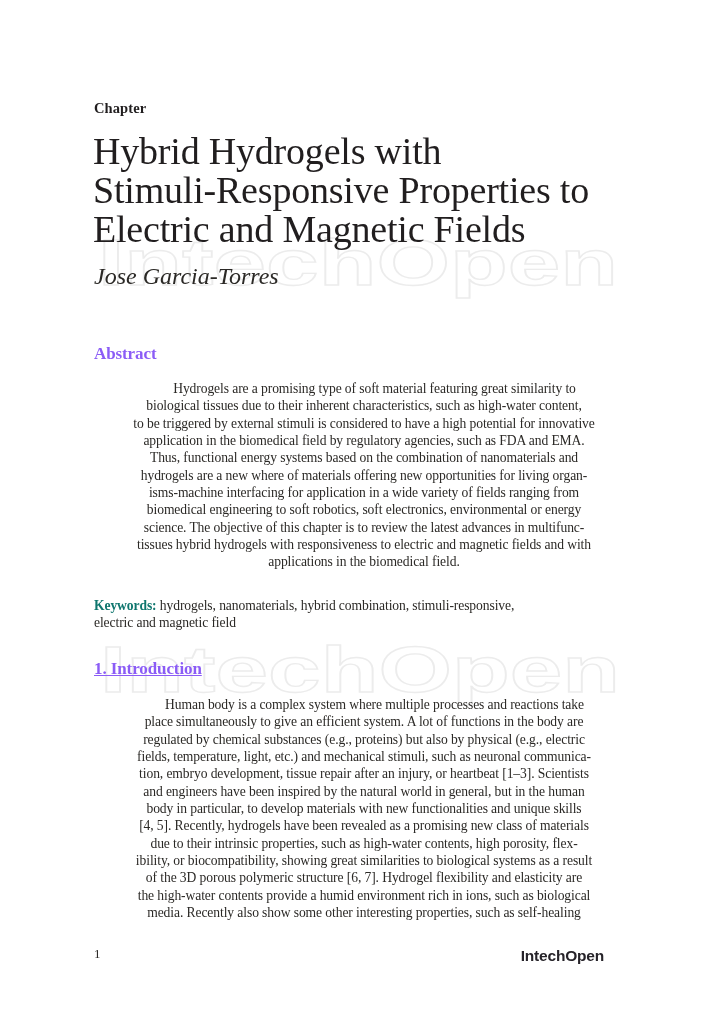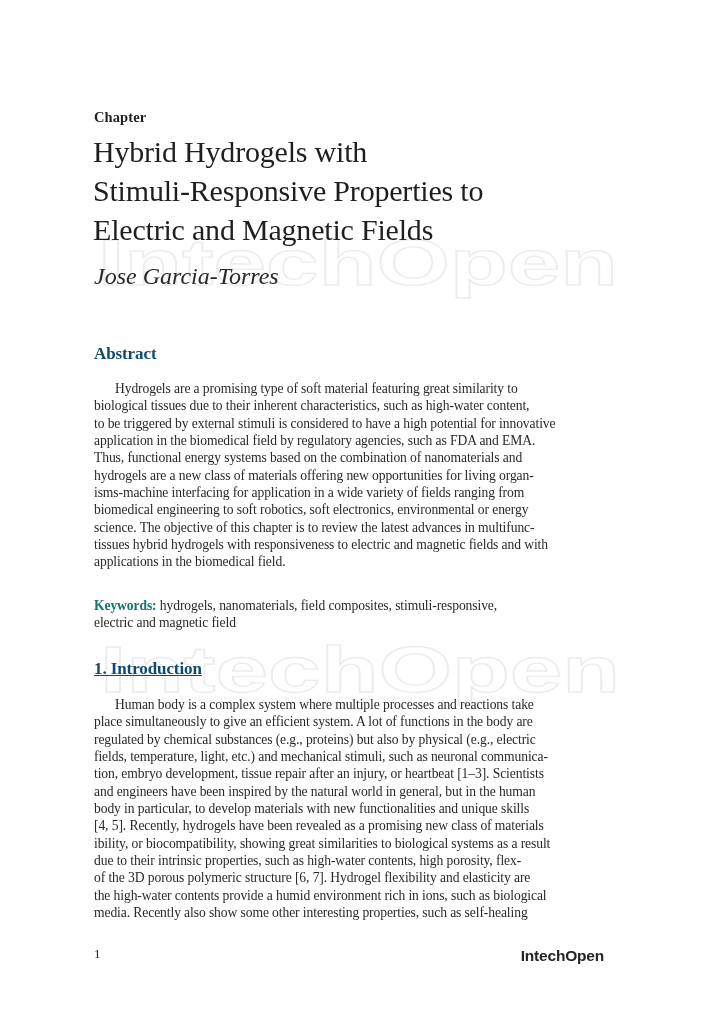--- a/index.html
+++ b/index.html
@@ -9,47 +9,47 @@
     height: 1024px;
     margin: 0 auto;
     background: #ffffff;
     overflow: hidden;
     font-family: "Liberation Serif", serif;
     color: #2b2926;
   }
   .abs { position: absolute; }
 
   .chapter-label {
-    left: 94px; top: 109px;
+    left: 94px; top: 100px;
     font-size: 14.5px; font-weight: bold; line-height: 16px;
     color: #211e1f; letter-spacing: 0.1px;
   }
   .doc-title {
     left: 93px; top: 132px; width: 560px;
-    font-size: 30px; line-height: 39px; font-weight: normal;
+    font-size: 38px; line-height: 39px; font-weight: normal;
     color: #211e1f; letter-spacing: -0.2px; margin: 0;
   }
   .author {
     left: 94px; top: 264px;
     font-size: 24px; line-height: 24px; font-style: italic;
     color: #2b2926;
   }
   .section-heading {
     font-size: 17px; font-weight: bold; line-height: 20px;
-    color: #0c4a6e; margin: 0; letter-spacing: -0.1px;
+    color: #8b5cf6; margin: 0; letter-spacing: -0.1px;
   }
   .abstract-heading { left: 94px; top: 344px; }
   .intro-heading { left: 94px; top: 659px; text-decoration: underline; }
 
   .para {
     left: 94px; width: 540px;
     font-size: 13.6px; line-height: 17.35px;
     letter-spacing: -0.1px; color: #2b2926;
   }
-  .para > div { text-align: left; }
+  .para > div { text-align: center; }
   .para > div:first-child { text-indent: 21px; }
   .abstract-para { top: 380px; }
   .intro-para { top: 696px; }
 
   .keywords { left: 94px; top: 597px; width: 540px;
     font-size: 13.6px; line-height: 17.35px; letter-spacing: -0.1px; }
   .keywords .kw-label { font-weight: bold; color: #0f766e; }
 
   .watermark { pointer-events: none; }
   .watermark text {
@@ -95,46 +95,46 @@
   <div class="abs author">Jose Garcia-Torres</div>
 
   <h2 class="abs section-heading abstract-heading">Abstract</h2>
 
   <div class="abs para abstract-para">
       <div>Hydrogels are a promising type of soft material featuring great similarity to</div>
       <div>biological tissues due to their inherent characteristics, such as high-water content,</div>
       <div>to be triggered by external stimuli is considered to have a high potential for innovative</div>
       <div>application in the biomedical field by regulatory agencies, such as FDA and EMA.</div>
       <div>Thus, functional energy systems based on the combination of nanomaterials and</div>
-      <div>hydrogels are a new class of materials offering new opportunities for living organ-</div>
+      <div>hydrogels are a new where of materials offering new opportunities for living organ-</div>
       <div>isms-machine interfacing for application in a wide variety of fields ranging from</div>
       <div>biomedical engineering to soft robotics, soft electronics, environmental or energy</div>
       <div>science. The objective of this chapter is to review the latest advances in multifunc-</div>
       <div>tissues hybrid hydrogels with responsiveness to electric and magnetic fields and with</div>
       <div>applications in the biomedical field.</div>
     </div>
 
   <div class="abs keywords">
-    <div><span class="kw-label">Keywords:</span><span> hydrogels, nanomaterials, field composites, stimuli-responsive,</span></div>
+    <div><span class="kw-label">Keywords:</span><span> hydrogels, nanomaterials, hybrid combination, stimuli-responsive,</span></div>
     <div>electric and magnetic field</div>
   </div>
 
   <h2 class="abs section-heading intro-heading">1. Introduction</h2>
 
   <div class="abs para intro-para">
       <div>Human body is a complex system where multiple processes and reactions take</div>
       <div>place simultaneously to give an efficient system. A lot of functions in the body are</div>
       <div>regulated by chemical substances (e.g., proteins) but also by physical (e.g., electric</div>
       <div>fields, temperature, light, etc.) and mechanical stimuli, such as neuronal communica-</div>
       <div>tion, embryo development, tissue repair after an injury, or heartbeat [1–3]. Scientists</div>
       <div>and engineers have been inspired by the natural world in general, but in the human</div>
       <div>body in particular, to develop materials with new functionalities and unique skills</div>
       <div>[4, 5]. Recently, hydrogels have been revealed as a promising new class of materials</div>
+      <div>due to their intrinsic properties, such as high-water contents, high porosity, flex-</div>
       <div>ibility, or biocompatibility, showing great similarities to biological systems as a result</div>
-      <div>due to their intrinsic properties, such as high-water contents, high porosity, flex-</div>
       <div>of the 3D porous polymeric structure [6, 7]. Hydrogel flexibility and elasticity are</div>
       <div>the high-water contents provide a humid environment rich in ions, such as biological</div>
       <div>media. Recently also show some other interesting properties, such as self-healing</div>
     </div>
 
   <div class="abs page-number">1</div>
   <div class="abs publisher-logo">IntechOpen</div>
 
 </div>
 

